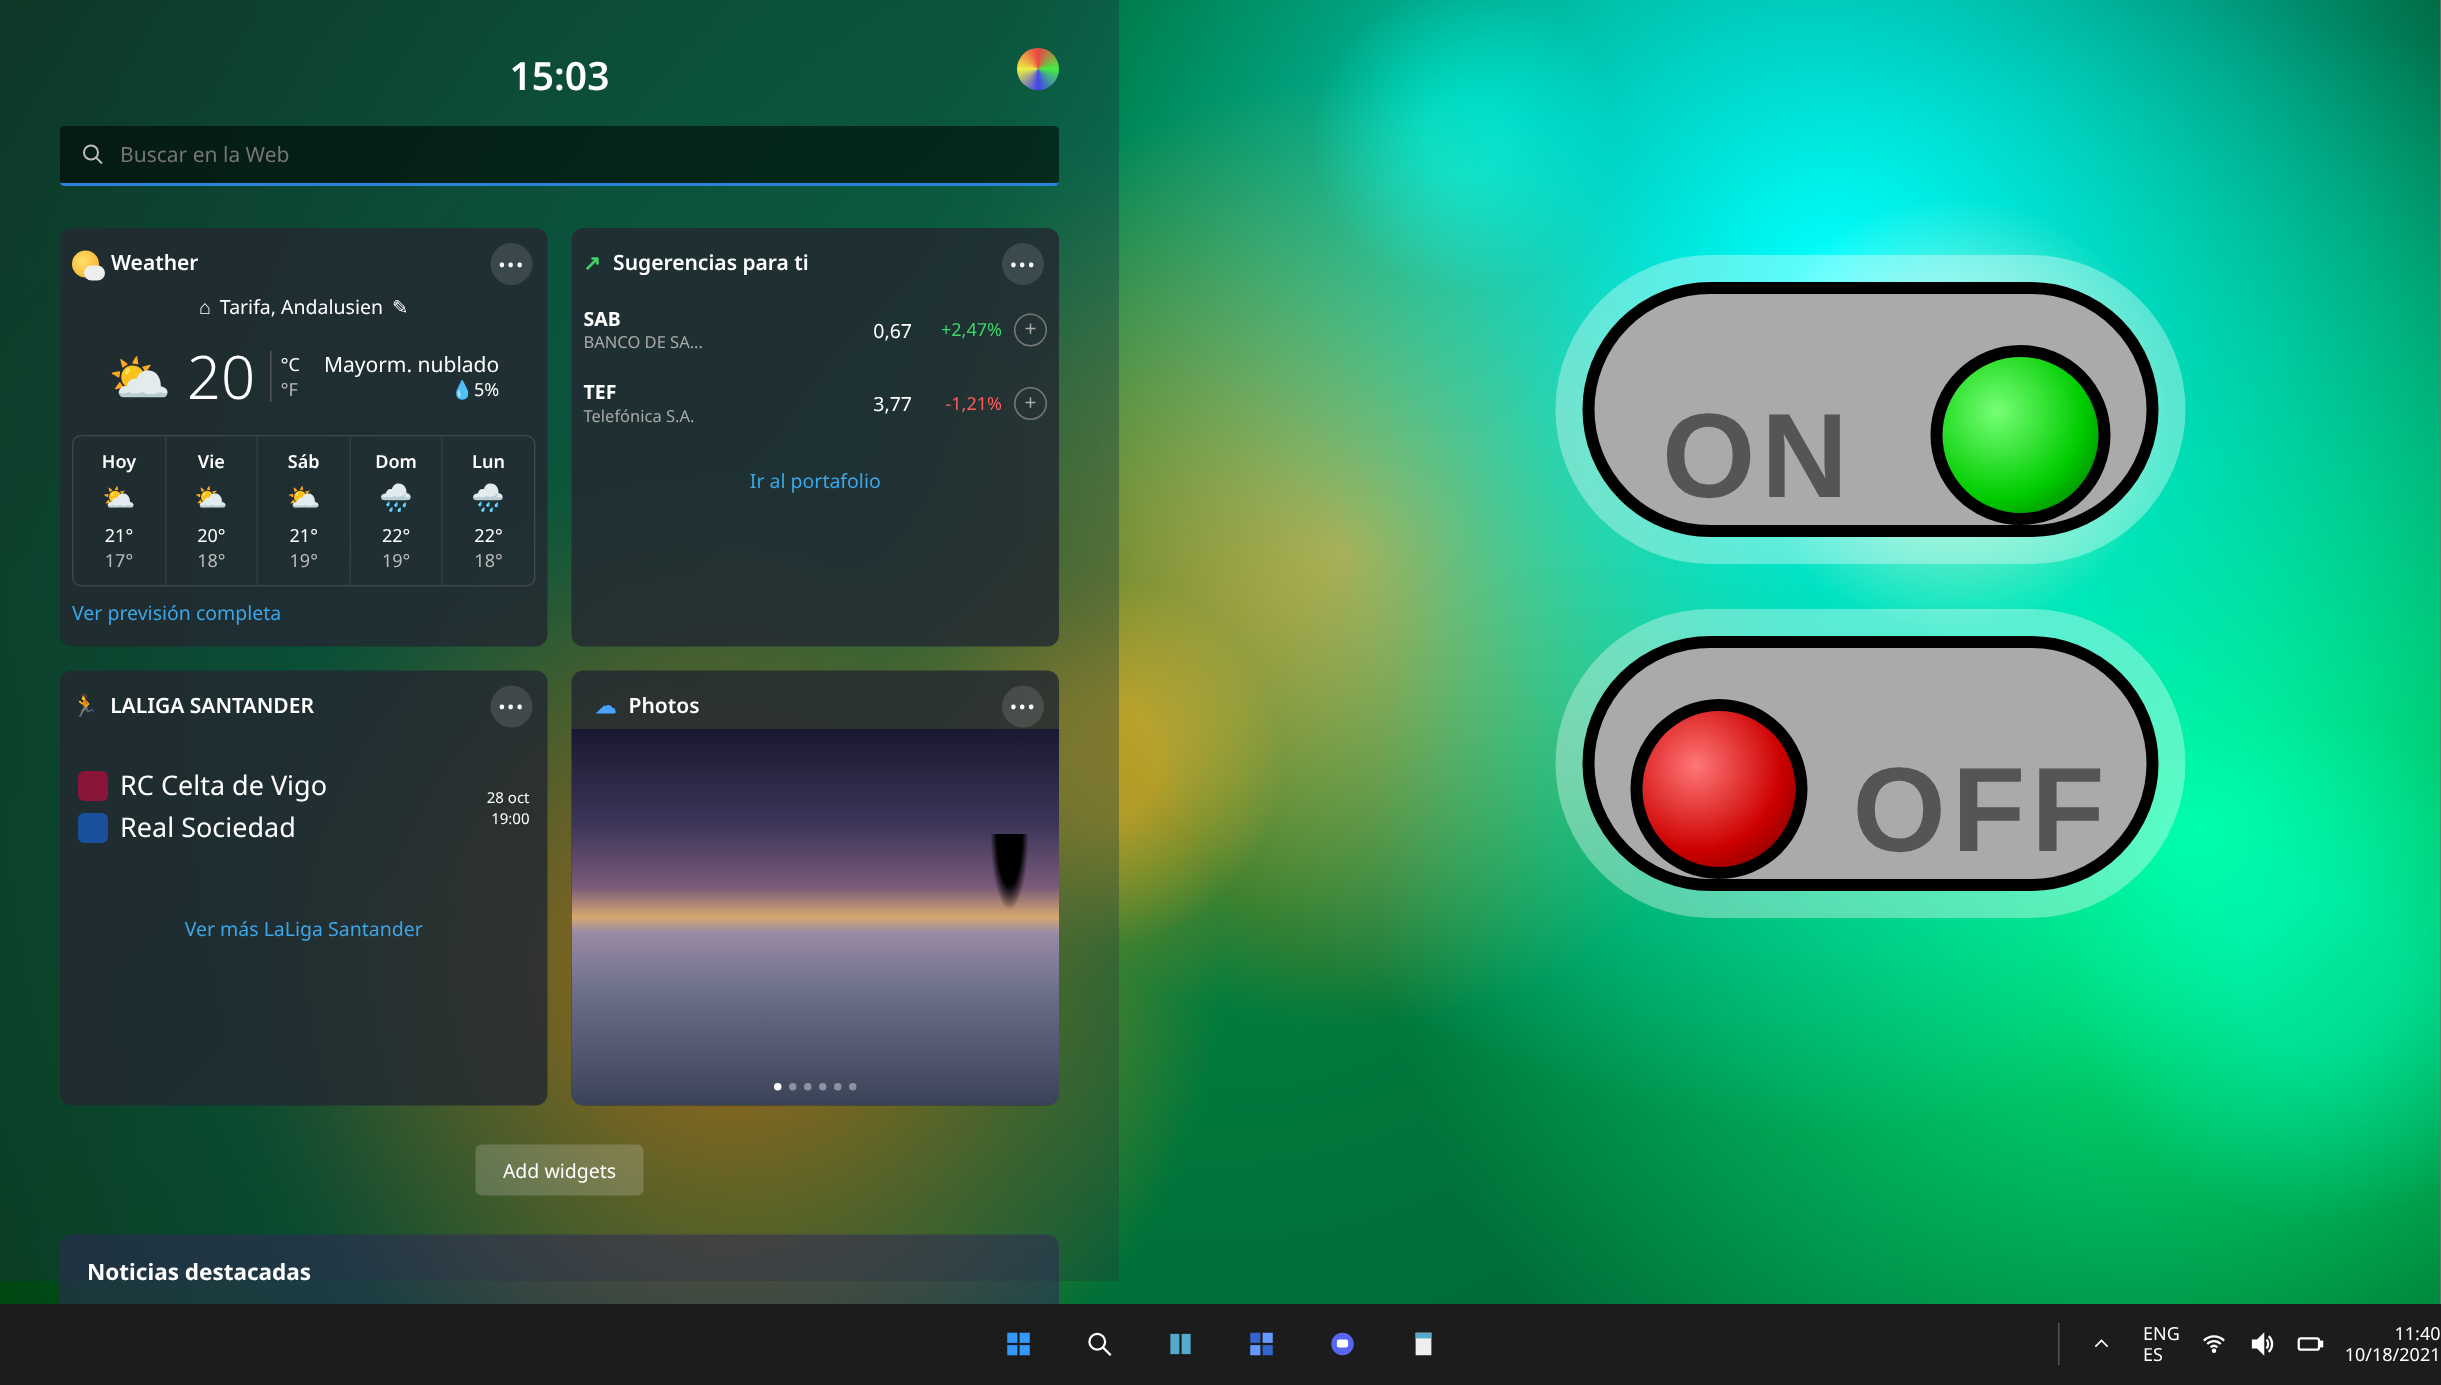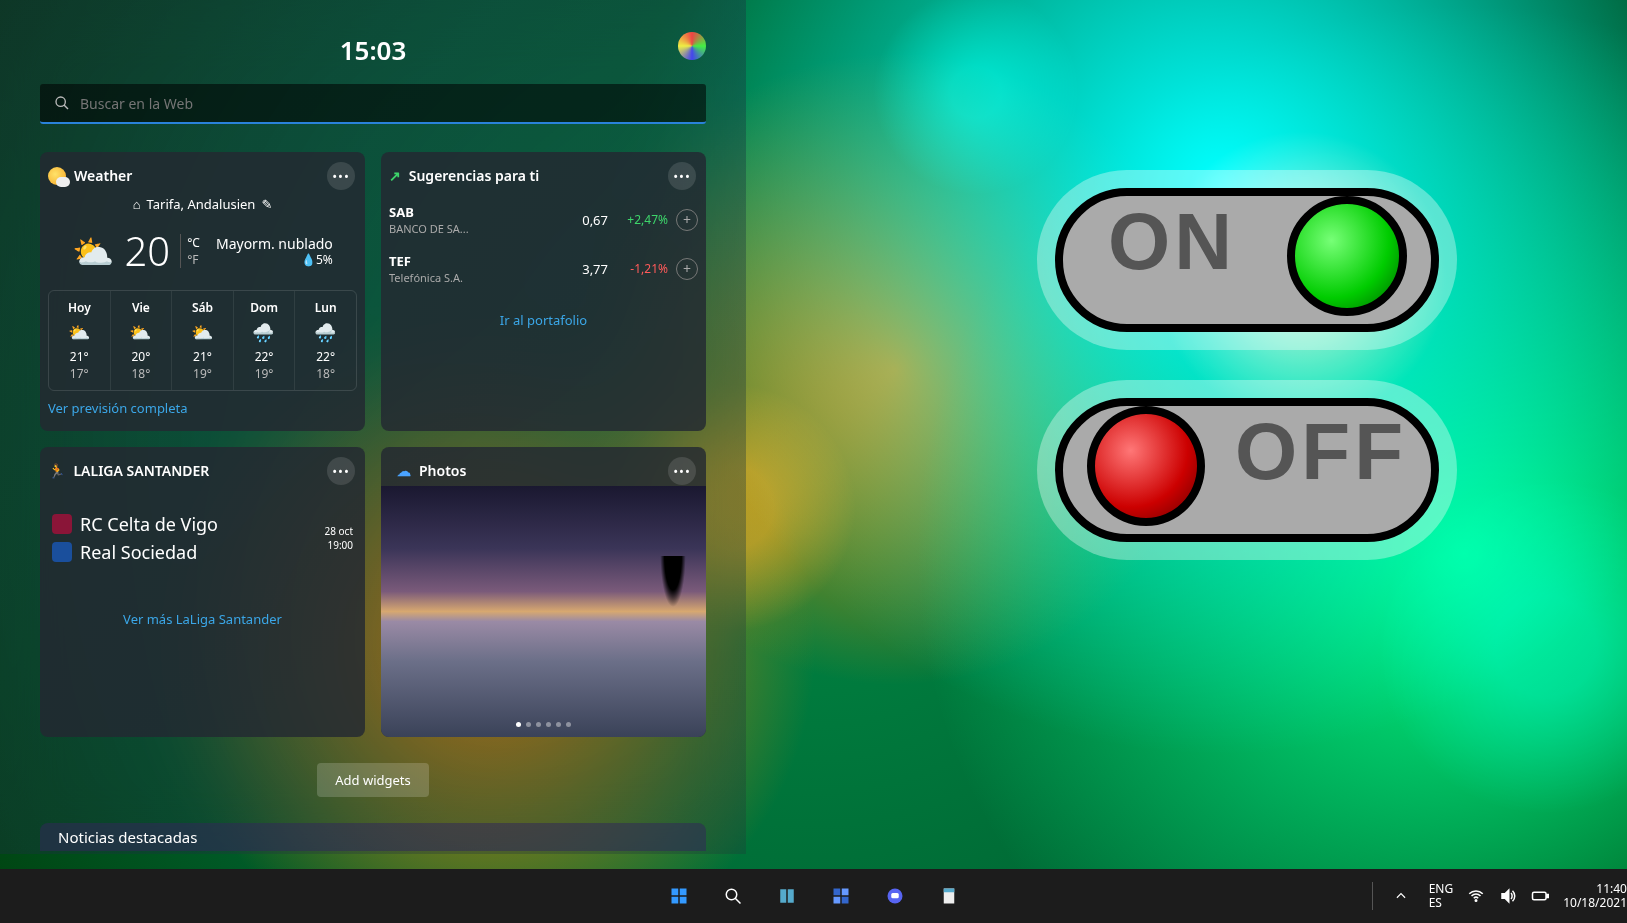--- a/index.html
+++ b/index.html
@@ -93,26 +93,26 @@
  position:relative;
 }
 .photo-img::after{content:"";position:absolute;right:18px;top:28%;width:30px;height:60px;background:radial-gradient(ellipse at top,#000 0 40%,transparent 60%)}
 .dots{position:absolute;bottom:10px;left:0;right:0;display:flex;justify-content:center;gap:5px}
 .dots span{width:5px;height:5px;border-radius:50%;background:rgba(255,255,255,.4)}
 .dots span.on{background:#fff}
 
 .add-widgets{grid-column:1/3;display:flex;justify-content:center;margin:10px 0}
 .add-widgets button{background:rgba(255,255,255,.18);border:none;color:#fff;padding:8px 18px;border-radius:4px;font-size:13px;cursor:pointer}
 
-.news{grid-column:1/3;background:rgba(50,40,90,.55);border-radius:8px 8px 0 0;padding:4px 18px;font-weight:400;font-size:15px}
+.news{grid-column:1/3;background:rgba(50,40,90,.55);border-radius:8px 8px 0 0;padding:15px 18px;font-weight:700;font-size:15px}
 
 
 .switches{position:absolute;right:170px;top:170px;width:420px}
 .sw{background:rgba(255,255,255,.35);border-radius:120px;padding:18px;margin-bottom:30px}
-.sw-in{background:#aaa;border:8px solid #000;border-radius:100px;height:144px;display:flex;align-items:flex-start;padding:0 24px;gap:30px}
+.sw-in{background:#aaa;border:8px solid #000;border-radius:100px;height:170px;display:flex;align-items:flex-end;padding:0 24px;gap:30px}
 .sw-txt{font-size:80px;font-weight:800;color:#555;font-family:Arial Black,Impact,sans-serif;letter-spacing:4px;flex:1;text-align:center}
 .sw-led{width:120px;height:120px;border-radius:50%;border:8px solid #000}
 .led-g{background:radial-gradient(circle at 35% 35%,#7f7,#0c0 60%,#060)}
 .led-r{background:radial-gradient(circle at 35% 35%,#f77,#c00 60%,#600)}
 
 
 .taskbar{position:absolute;left:0;right:0;bottom:0;height:54px;background:#1c1c1c;display:flex;align-items:center;color:#fff}
 .tb-center{position:absolute;left:50%;transform:translateX(-50%);display:flex;gap:10px}
 .tb-btn{width:44px;height:44px;display:flex;align-items:center;justify-content:center;border-radius:4px;cursor:pointer}
 .tb-right{margin-left:auto;display:flex;align-items:center;gap:14px;padding-right:0;height:100%}

